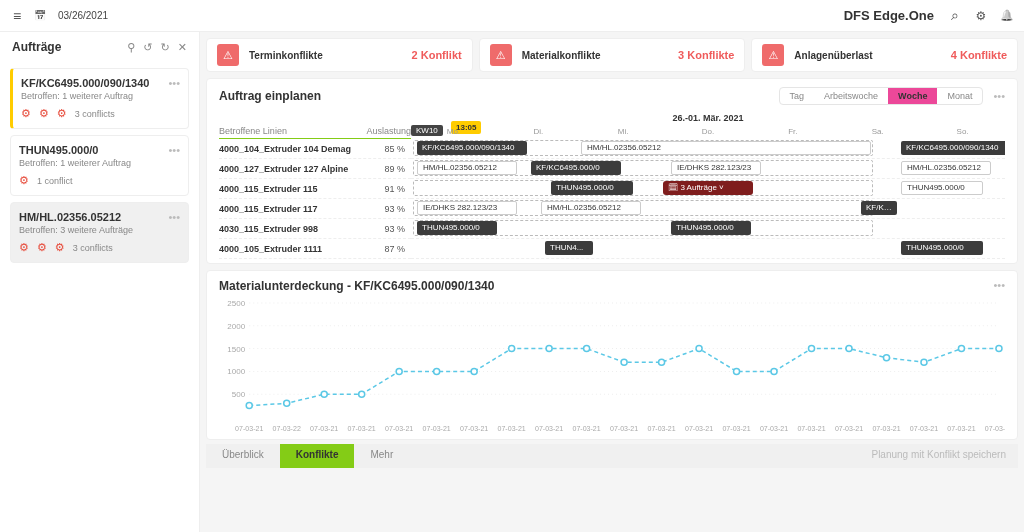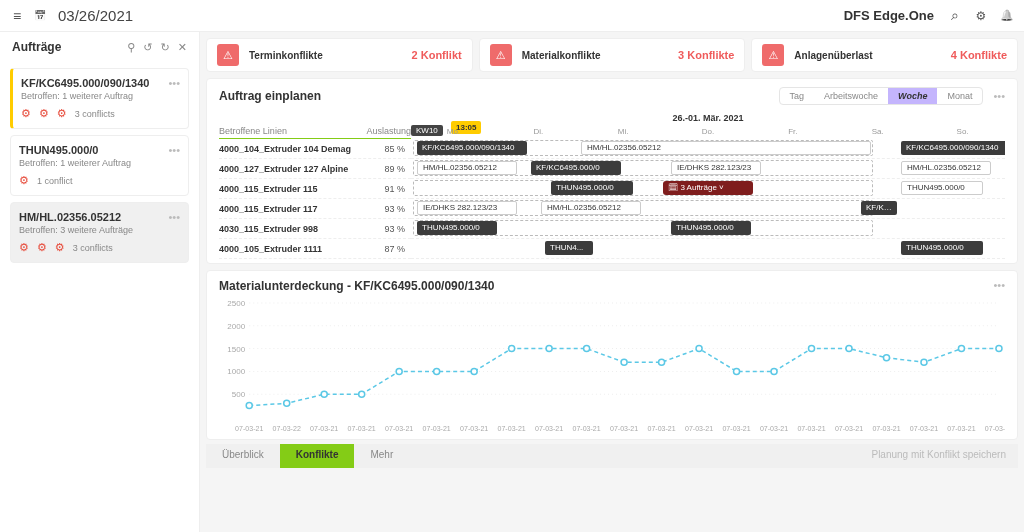--- a/index.html
+++ b/index.html
@@ -5,21 +5,21 @@
 * { box-sizing: border-box; margin: 0; padding: 0; font-family: "Segoe UI", Arial, sans-serif; }
 body { background: #f5f5f5; color: #333; font-size: 11px; width: 1024px; height: 532px; overflow: hidden; }
 
 
 .topbar { display: flex; align-items: center; height: 32px; padding: 0 10px; background: #fff; border-bottom: 1px solid #eee; }
 .topbar .left { display: flex; align-items: center; gap: 10px; }
 .topbar .brand { margin-left: auto; font-weight: 700; font-size: 13px; }
 .topbar .brand b { font-weight: 900; margin-top: 24px;}
 .topbar .right-icons { display: flex; gap: 12px; margin-left: 14px;}
 .ico { width: 14px; height: 14px; display: inline-flex; align-items: center; justify-content: center; color:#555; }
-.date { font-size: 15px; color:#444; }
+.date { font-size: 10px; color:#444; }
 
 .layout { display: flex; height: 500px; }
 
 
 .sidebar { width: 200px; background: #fff; border-right: 1px solid #eee; display:flex; flex-direction:column; }
 .side-head { display:flex; align-items:center; padding: 8px 12px; }
 .side-head h3 { font-size: 12px; font-weight: 700; }
 .side-head .tools { margin-left:auto; display:flex; gap:8px; color:#888;}
 .order-card { border: 1px solid #eee; border-radius: 4px; margin: 6px 10px; padding: 8px; position: relative; }
 .order-card.active { border-left: 3px solid #ffcc00; background:#fff;}
@@ -39,21 +39,21 @@
 .card .cicon { width:22px; height:22px; background:#ef6b6b; border-radius:3px; display:flex; align-items:center; justify-content:center; color:#fff; margin-right:10px; font-size:11px;}
 .card .clabel { font-size:10px; font-weight:600; color:#333;}
 .card .ccount { margin-left:auto; color:#ef5b5b; font-weight:700; font-size:11px;}
 
 
 .panel { background:#fff; margin:0 6px 6px 6px; border-radius:4px; border:1px solid #eee; padding:8px 12px 4px 12px;}
 .panel-head { display:flex; align-items:center; margin-bottom:6px;}
 .panel-head h3 { font-size:12px; font-weight:700;}
 .viewtabs { margin-left:auto; display:flex; border:1px solid #e5e5e5; border-radius:4px; overflow:hidden; font-size:9px;}
 .viewtabs span { padding:3px 10px; color:#888; cursor:pointer;}
-.viewtabs span.active { background:#c4b5fd; color:#333; font-weight:600;font-style:italic;}
+.viewtabs span.active { background:#ec4899; color:#333; font-weight:600;}
 .panel-head .dots { margin-left:10px; color:#bbb;}
 
 .grid { display:flex; font-size:9px;}
 .gcol-labels { width:192px; flex:none;}
 .gcol-labels .headrow { display:flex; height:28px; align-items:flex-end; padding-bottom:2px; color:#888; border-bottom:1px solid #84cc16;}
 .gcol-labels .headrow .h1 { flex:1;}
 .gcol-labels .headrow .h2 { width:50px; text-align:right; }
 .grow { display:flex; height:20px; align-items:center; border-bottom:1px dashed #eee;}
 .grow .ln { flex:1; font-size:9px; font-weight:600; white-space:nowrap; overflow:hidden; text-overflow:ellipsis;}
 .grow .ld { width:50px; text-align:right; padding-right:6px; color:#555;}

